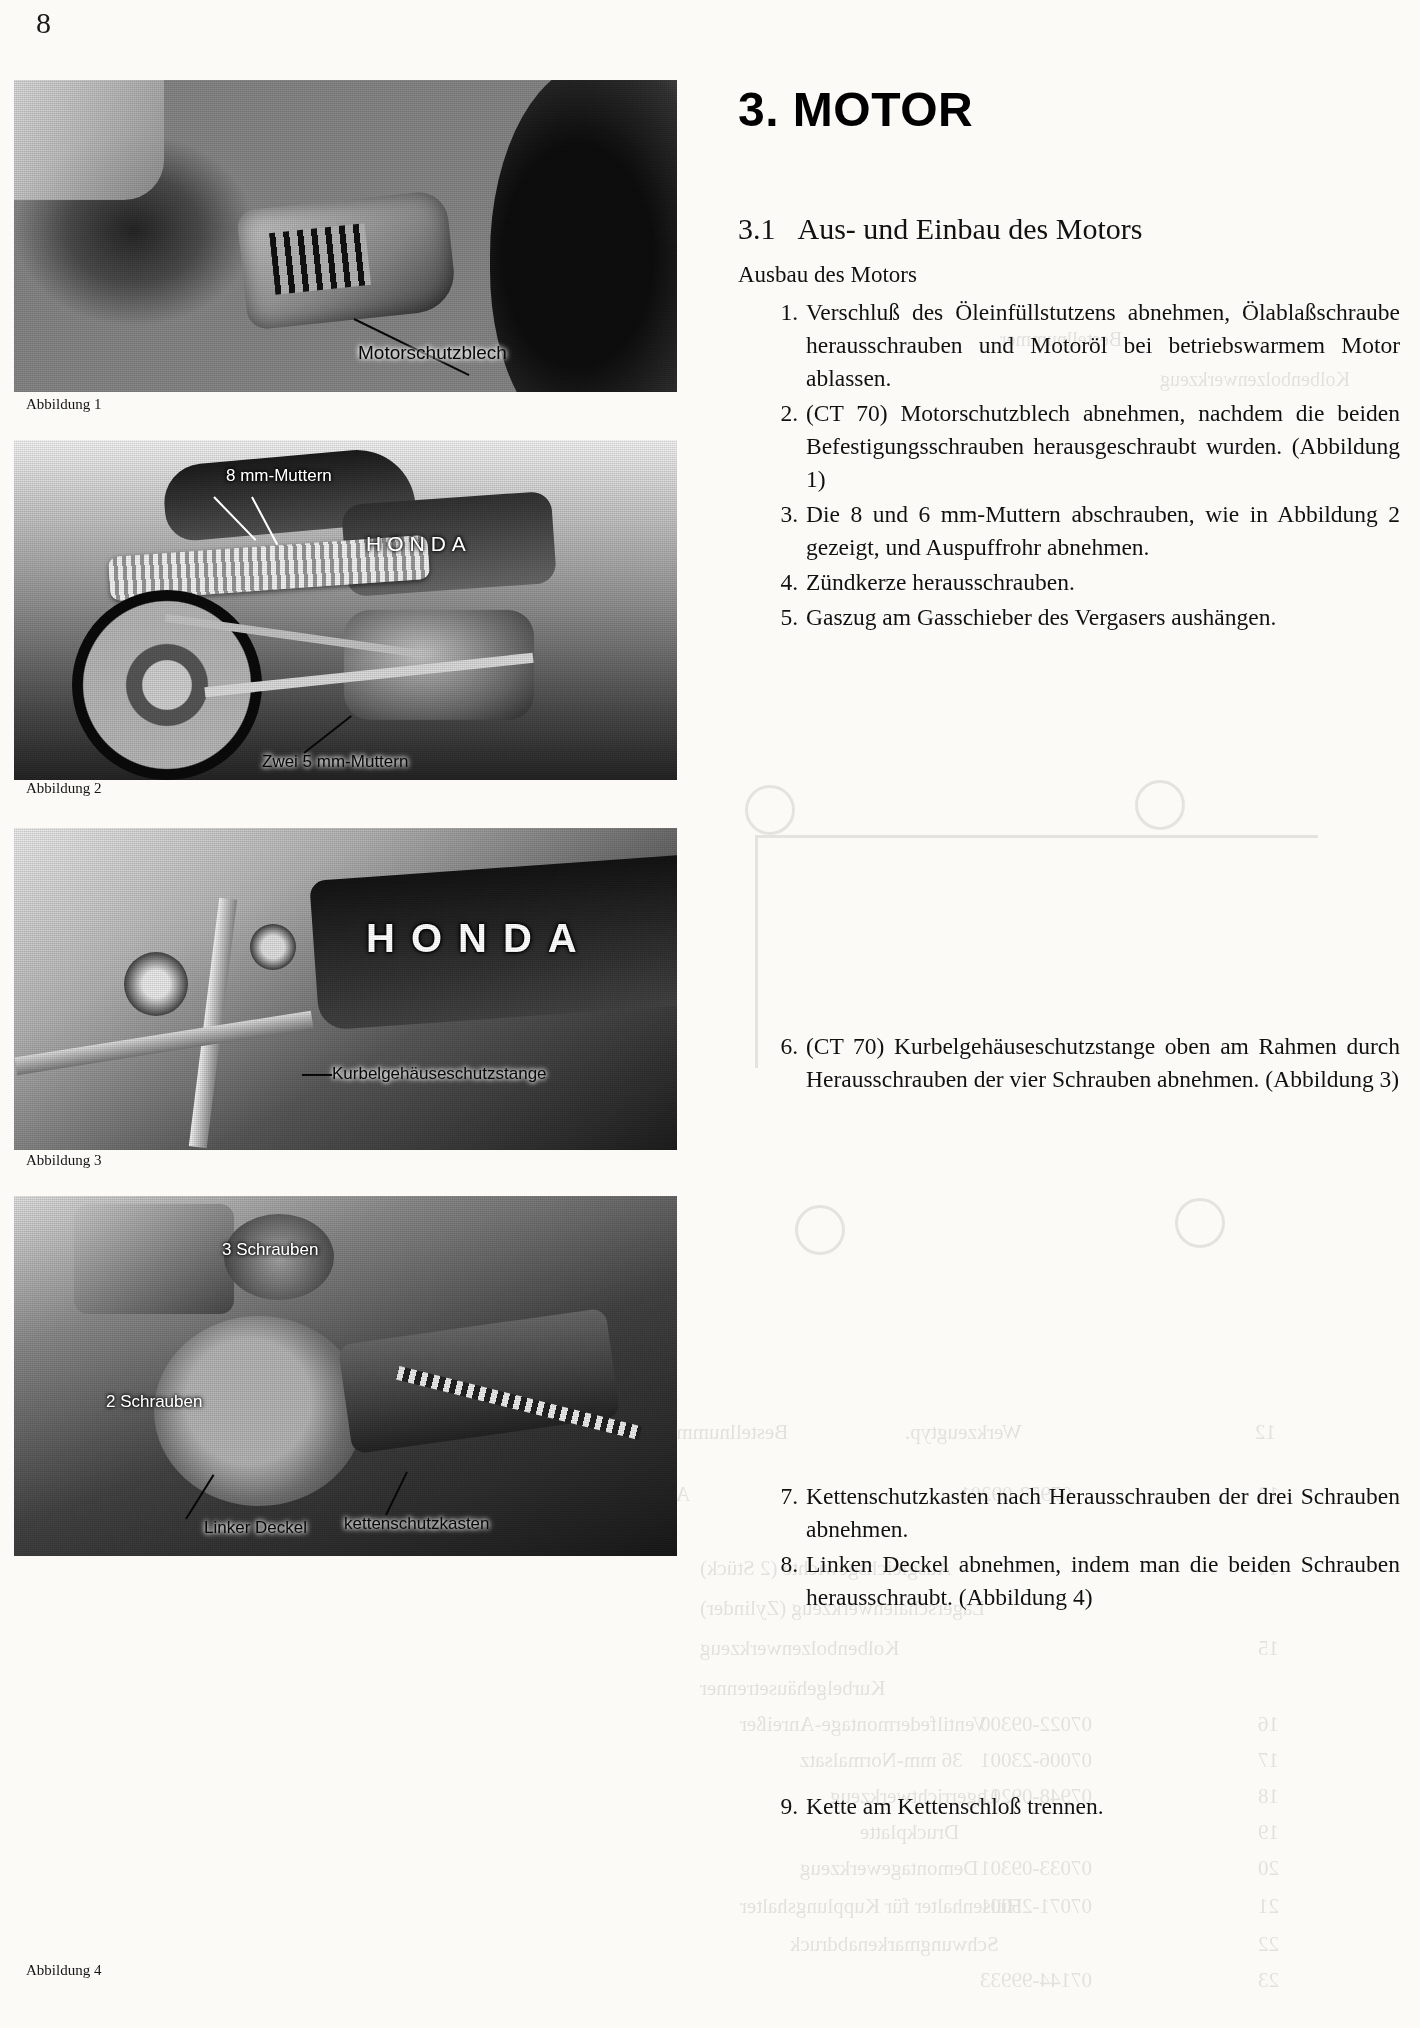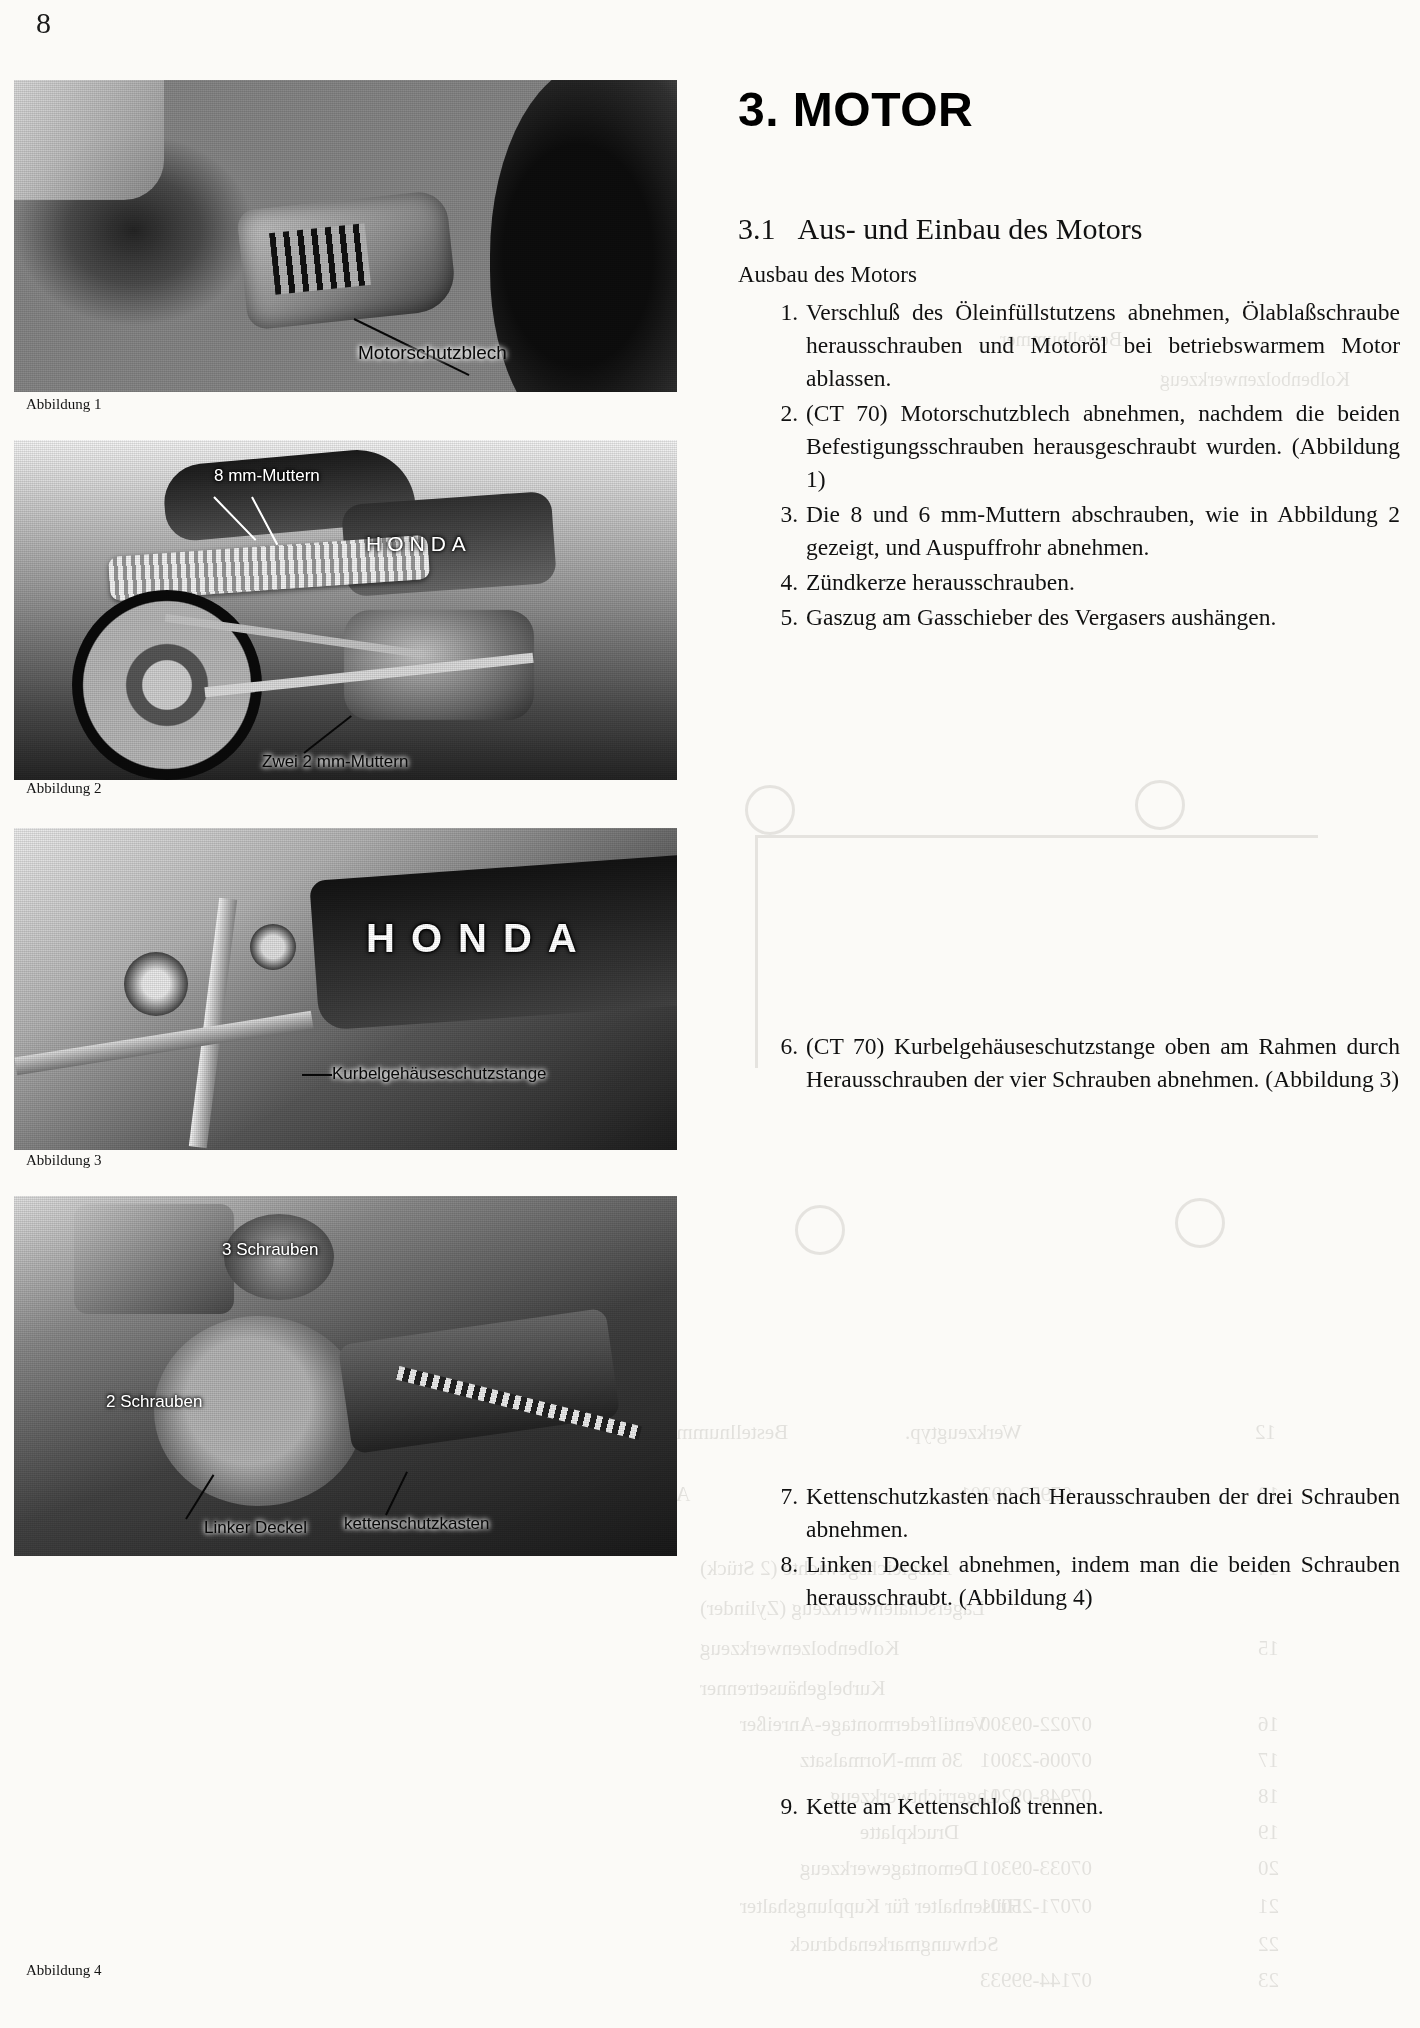--- a/index.html
+++ b/index.html
@@ -248,24 +248,24 @@
 
     <div style="position:absolute;left:330px;top:170px;width:190px;height:110px;background:radial-gradient(ellipse at 40% 40%,#c7c3ba,#6d6a63 65%,#35332f);border-radius:26px;"></div>
 
     <div style="position:absolute;left:58px;top:150px;width:190px;height:190px;border-radius:50%;
       background:radial-gradient(circle at 50% 50%, #cfcbc2 0 18%, #5d5a54 19% 30%, #b8b4ab 31% 62%, #15140f 63% 100%);"></div>
 
     <div style="position:absolute;left:190px;top:230px;width:330px;height:10px;background:#d9d5cc;transform:rotate(-6deg);"></div>
     <div style="position:absolute;left:150px;top:192px;width:260px;height:8px;background:#c4c0b7;transform:rotate(8deg);"></div>
     <div class="noise"></div>
 
-    <div class="lbl" style="left:200px;top:26px;">8 mm-Muttern</div>
+    <div class="lbl" style="left:212px;top:26px;">8 mm-Muttern</div>
     <div class="leader light" style="left:200px;top:56px;width:60px;transform:rotate(46deg);"></div>
     <div class="leader light" style="left:238px;top:56px;width:54px;transform:rotate(62deg);"></div>
-    <div class="lbl dark" style="left:248px;top:312px;">Zwei 2 mm-Muttern</div>
+    <div class="lbl dark" style="left:248px;top:312px;">Zwei 5 mm-Muttern</div>
     <div class="leader" style="left:290px;top:312px;width:60px;transform:rotate(-38deg);"></div>
     <div class="lbl" style="left:352px;top:92px;font-family:'Liberation Sans',sans-serif;letter-spacing:6px;font-size:21px;">HONDA</div>
   </div>
   <div class="fig-caption" style="top:780px;">Abbildung 2</div>
 
   <div class="fig" style="top:828px; width:663px; height:322px;">
     <div class="photo" style="
       background:
         linear-gradient(150deg,#e8e5dd 0%, #b4b0a7 30%, #5f5c56 62%, #262522 100%);">
     </div>

